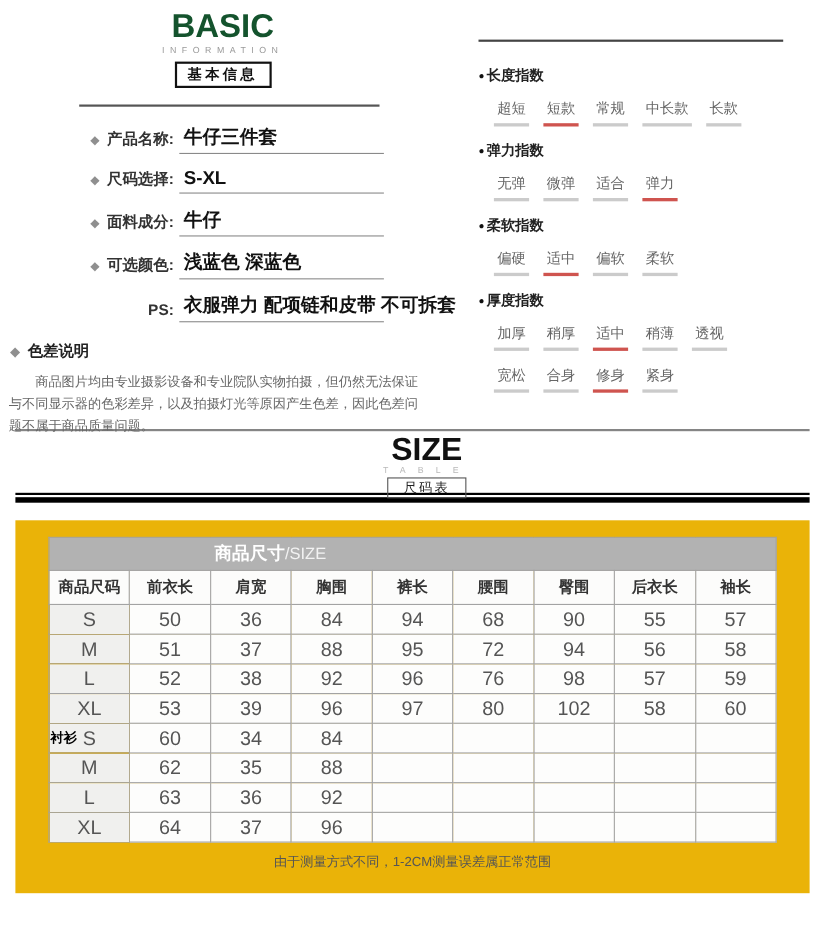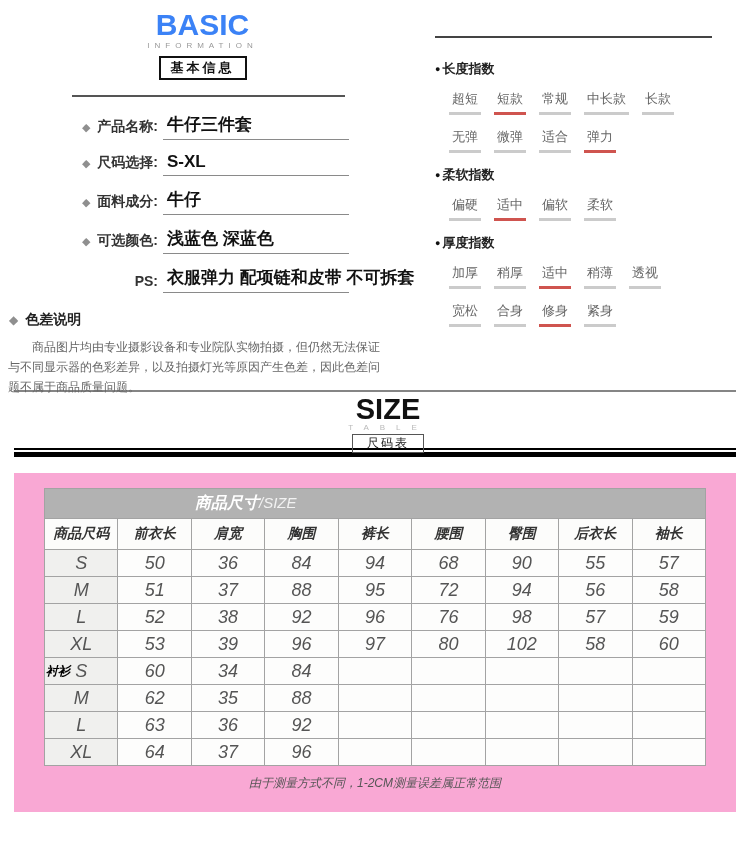--- a/index.html
+++ b/index.html
@@ -6,21 +6,21 @@
   html,body { background:#ffffff; }
   body {
     width:750px; height:848px; overflow:hidden; position:relative;
     font-family:"Liberation Sans","DejaVu Sans",sans-serif; color:#333;
   }
   .top-area { position:relative; height:390px; }
 
   
   .left-col { position:absolute; left:0; top:0; width:405px; }
   .basic-header { text-align:center; padding-top:10px; }
-  .basic-title { font-size:30px; font-weight:800; letter-spacing:0px; color:#3b82f6; line-height:30px; }
+  .basic-title { font-size:30px; font-weight:800; letter-spacing:0px; color:#14532d; line-height:30px; }
   .basic-sub { font-size:8px; letter-spacing:5px; color:#999; margin-top:1px; }
   .basic-badge { display:inline-block; margin-top:6px; border:2px solid #111; padding:1px 10px;
                  font-size:13px; font-weight:bold; letter-spacing:3px; color:#111; }
   .left-rule { height:2px; background:#555; width:273px; margin:15px 0 0 72px; }
 
   .info-rows { margin-top:16px; padding-left:53px; }
   .info-row { display:flex; align-items:flex-end; margin-bottom:12px; }
   .info-label { width:105px; text-align:right; font-size:14px; font-weight:600; color:#333;
                 padding-bottom:4px; white-space:nowrap; }
   .diamond { color:#8f8f8f; font-size:11px; margin-right:3px; }
@@ -50,21 +50,21 @@
   .size-title { font-size:29px; font-weight:800; color:#111; line-height:28px; }
   .size-sub { font-size:8px; letter-spacing:11px; color:#b9b9b9; margin-top:0px; }
   .size-badge { display:inline-block; margin-top:2px; border:1px solid #555; padding:0px 14px;
                 font-size:12px; letter-spacing:2px; color:#222; }
   .double-line { margin:0 14px; }
   .double-line .thin { height:2px; background:#000; }
   .double-line .gap { height:2px; }
   .double-line .thick { height:5px; background:#000; }
 
   
-  .table-card { margin:16px 14px 0 14px; background:#f9a8d4; padding:15px 30px 20px 30px;font-style:italic; }
+  .table-card { margin:16px 14px 0 14px; background:#eab308; padding:15px 30px 20px 30px; }
   table { width:100%; border-collapse:collapse; table-layout:fixed; }
   th,td { border:1px solid #a3a3a3; text-align:center; }
   .band-row th { background:#b2b2b2; height:30px; text-align:left; padding-left:150px; }
   .band-title { color:#fff; font-size:16px; font-weight:bold; }
   .band-suffix { color:#f2f2f2; font-size:15px; font-weight:normal; }
   .cols-row th { background:#fcfcfb; height:31px; font-size:14px; font-weight:bold; color:#333; }
   tbody td { height:27px; font-size:18px; color:#555; background:#fdfdfc; }
   td.size-cell { background:#f0f0ee; position:relative; }
   .group-label { position:absolute; left:1px; top:50%; transform:translateY(-50%);
                  font-size:12px; font-weight:bold; color:#000; }
@@ -117,20 +117,21 @@
           <div class="index-title"><span class="bullet">●</span><span>长度指数</span></div>
           <div class="index-options">
             <span class="opt">超短</span>
             <span class="opt sel">短款</span>
             <span class="opt">常规</span>
             <span class="opt">中长款</span>
             <span class="opt">长款</span>
           </div>
         </div>
         <div class="index-section">
+          <div class="index-title"><span class="bullet">●</span><span>弹力指数</span></div>
           <div class="index-options">
             <span class="opt">无弹</span>
             <span class="opt">微弹</span>
             <span class="opt">适合</span>
             <span class="opt sel">弹力</span>
           </div>
         </div>
         <div class="index-section">
           <div class="index-title"><span class="bullet">●</span><span>柔软指数</span></div>
           <div class="index-options">

